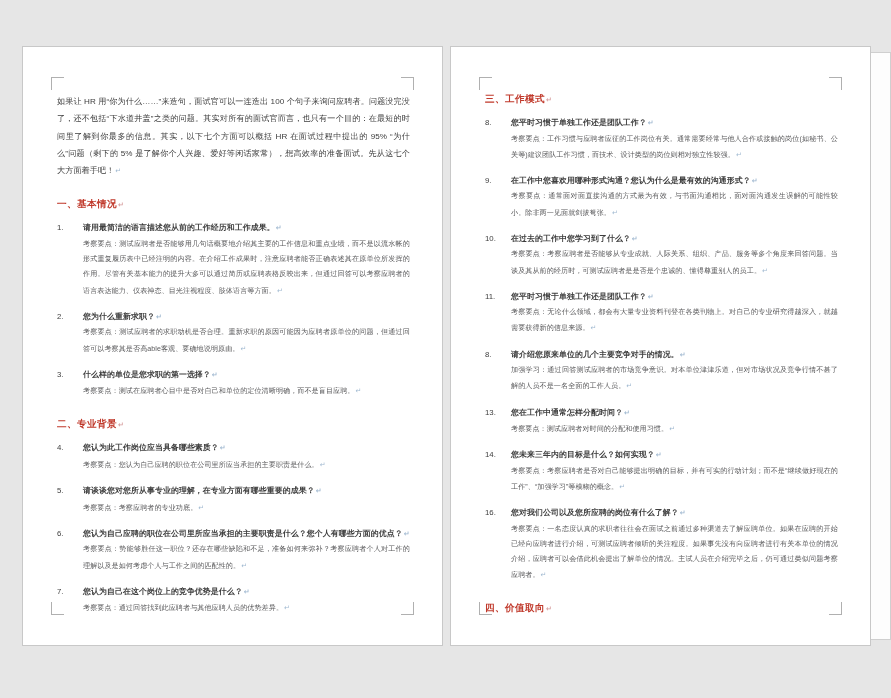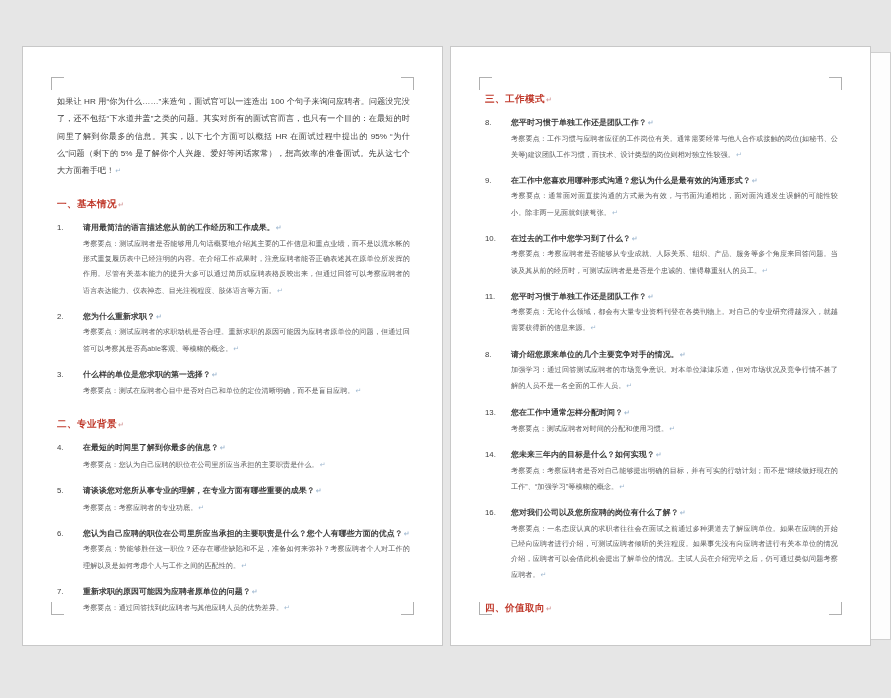--- a/index.html
+++ b/index.html
@@ -158,52 +158,52 @@
 
       <div class="qitem">
         <span class="qnum">1.</span>
         <div class="qtext"><span>请用最简洁的语言描述您从前的工作经历和工作成果。</span><span class="pilcrow">↵</span></div>
         <div class="qnote"><span>考察要点：测试应聘者是否能够用几句话概要地介绍其主要的工作信息和重点业绩，而不是以流水帐的形式重复履历表中已经注明的内容。在介绍工作成果时，注意应聘者能否正确表述其在原单位所发挥的作用。尽管有关基本能力的提升大多可以通过简历或应聘表格反映出来，但通过回答可以考察应聘者的语言表达能力、仪表神态、目光注视程度、肢体语言等方面。</span><span class="pilcrow">↵</span></div>
       </div>
 
       <div class="qitem">
         <span class="qnum">2.</span>
         <div class="qtext"><span>您为什么重新求职？</span><span class="pilcrow">↵</span></div>
-        <div class="qnote"><span>考察要点：测试应聘者的求职动机是否合理。重新求职的原因可能因为应聘者原单位的问题，但通过回答可以考察其是否高able客观、等模糊的概念。</span><span class="pilcrow">↵</span></div>
+        <div class="qnote"><span>考察要点：测试应聘者的求职动机是否合理。重新求职的原因可能因为应聘者原单位的问题，但通过回答可以考察其是否高able客观、要确地说明原由。</span><span class="pilcrow">↵</span></div>
       </div>
 
       <div class="qitem">
         <span class="qnum">3.</span>
         <div class="qtext"><span>什么样的单位是您求职的第一选择？</span><span class="pilcrow">↵</span></div>
         <div class="qnote"><span>考察要点：测试在应聘者心目中是否对自己和单位的定位清晰明确，而不是盲目应聘。</span><span class="pilcrow">↵</span></div>
       </div>
 
       <h2 class="sec-head"><span>二、专业背景</span><span class="pilcrow pilcrow-red">↵</span></h2>
 
       <div class="qitem">
         <span class="qnum">4.</span>
-        <div class="qtext"><span>在最短的时间里了解到你最多的信息？</span><span class="pilcrow">↵</span></div>
+        <div class="qtext"><span>您认为此工作岗位应当具备哪些素质？</span><span class="pilcrow">↵</span></div>
         <div class="qnote"><span>考察要点：您认为自己应聘的职位在公司里所应当承担的主要职责是什么。</span><span class="pilcrow">↵</span></div>
       </div>
 
       <div class="qitem">
         <span class="qnum">5.</span>
         <div class="qtext"><span>请谈谈您对您所从事专业的理解，在专业方面有哪些重要的成果？</span><span class="pilcrow">↵</span></div>
         <div class="qnote"><span>考察要点：考察应聘者的专业功底。</span><span class="pilcrow">↵</span></div>
       </div>
 
       <div class="qitem">
         <span class="qnum">6.</span>
         <div class="qtext"><span>您认为自己应聘的职位在公司里所应当承担的主要职责是什么？您个人有哪些方面的优点？</span><span class="pilcrow">↵</span></div>
         <div class="qnote"><span>考察要点：势能够胜任这一职位？还存在哪些缺陷和不足，准备如何来弥补？考察应聘者个人对工作的理解以及是如何考虑个人与工作之间的匹配性的。</span><span class="pilcrow">↵</span></div>
       </div>
 
       <div class="qitem">
         <span class="qnum">7.</span>
-        <div class="qtext"><span>重新求职的原因可能因为应聘者原单位的问题？</span><span class="pilcrow">↵</span></div>
+        <div class="qtext"><span>您认为自己在这个岗位上的竞争优势是什么？</span><span class="pilcrow">↵</span></div>
         <div class="qnote"><span>考察要点：通过回答找到此应聘者与其他应聘人员的优势差异。</span><span class="pilcrow">↵</span></div>
       </div>
 
     </div>
   </div>
 
   <div class="page page-right">
 
     <div class="crop tl" style="left:28px; top:30px;"></div>
     <div class="crop tr" style="right:28px; top:30px;"></div>

